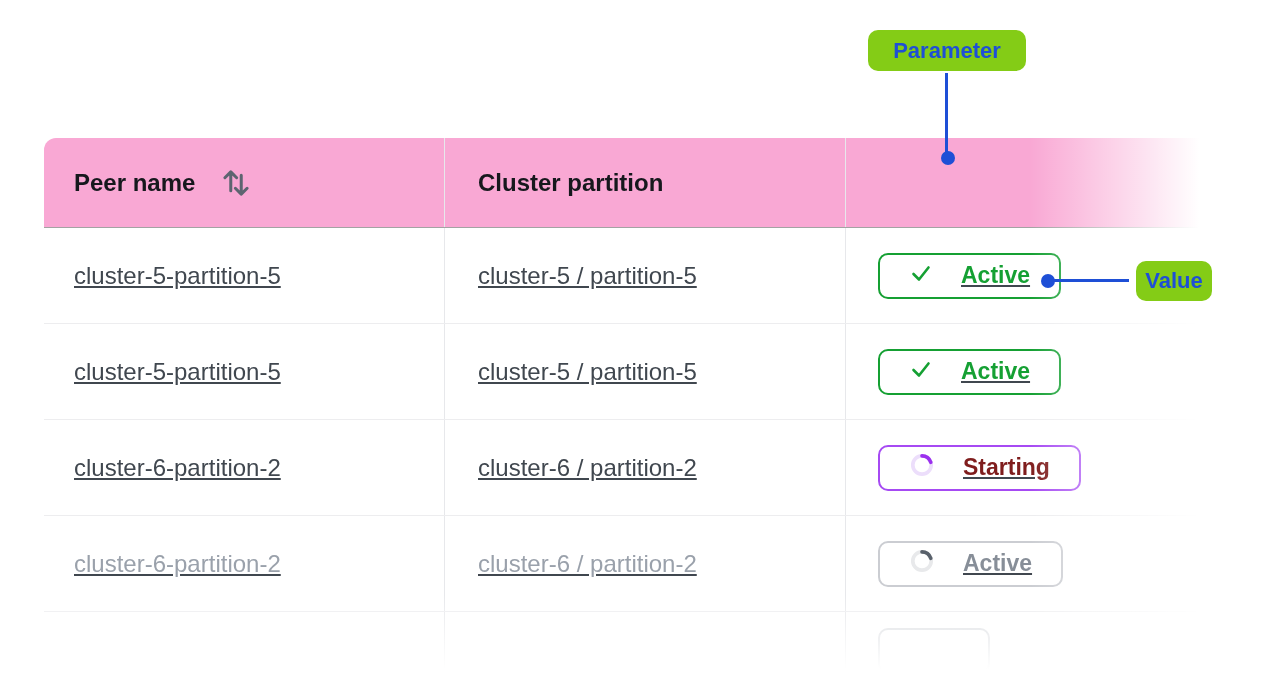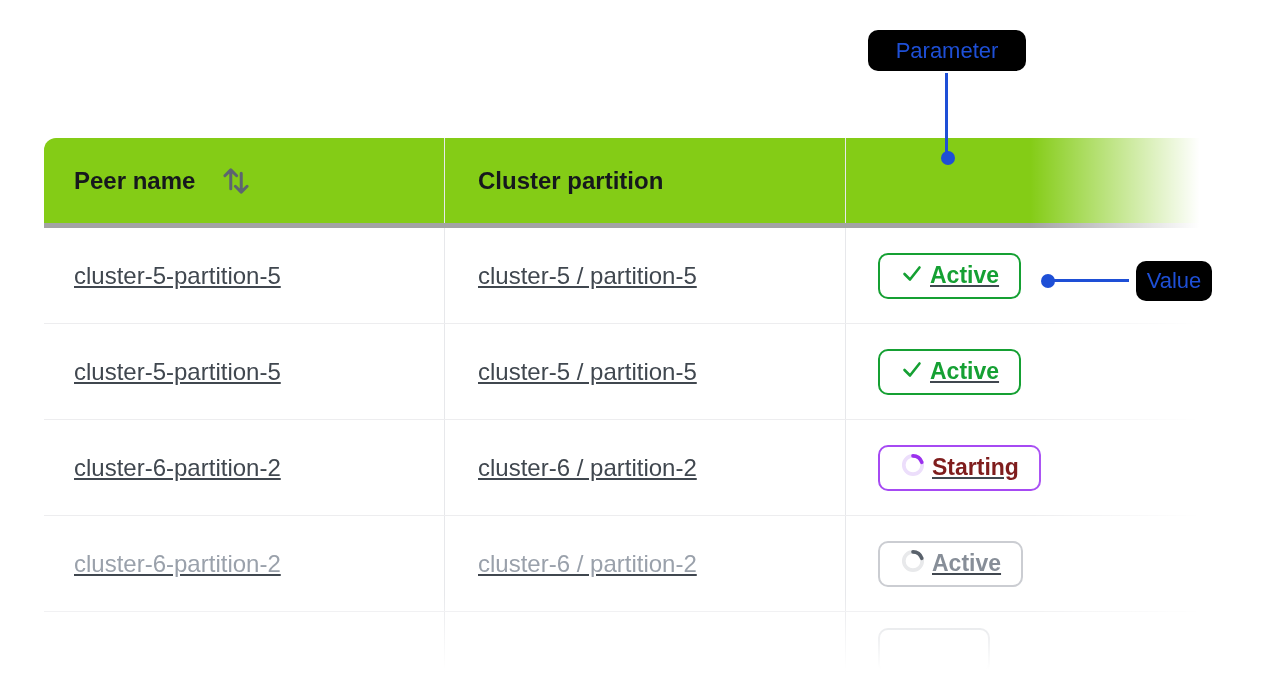--- a/index.html
+++ b/index.html
@@ -17,23 +17,23 @@
     position: absolute;
     left: 44px; top: 138px;
     width: 1166px; height: 550px;
     z-index: 1;
     display: flex;
     flex-direction: column;
   }
   .thead {
     display: flex;
     height: 90px;
-    background: #84cc16;
+    background: #f9a8d4;
     border-radius: 12px 12px 0 0;
-    border-bottom: 5px solid #a3a3a3;
+    border-bottom: 1px solid #a3a3a3;
     flex: none;
   }
   .th {
     display: flex;
     align-items: center;
     font-size: 24px;
     font-weight: 700;
     color: #16181d;
   }
   .tr {
@@ -57,23 +57,23 @@
   .col-status    { flex: 1; padding-left: 32px; }
   .tr.muted .td { color: #9aa1ab; }
 
   .sort-icon { margin-left: 24px; display: inline-flex; }
   .status-sort { margin-left: 50px; display: inline-flex; }
 
   
   .badge {
     display: inline-flex;
     align-items: center;
-    gap: 6px;
+    gap: 28px;
     height: 46px;
-    padding: 0 20px;
+    padding: 0 29px;
     border: 2px solid;
     border-radius: 10px;
     background: #ffffff;
     font-size: 23px;
     font-weight: 600;
     white-space: nowrap;
   }
   .badge.active   { border-color: #15a033; color: #15a033; }
   .badge.starting { border-color: #a64af3; color: #7f1d1d; }
   .badge.pending  { border-color: #cbcdd2; color: #878e98; }
@@ -96,25 +96,25 @@
     z-index: 6;
     pointer-events: none;
   }
 
   
   .annot { position: absolute; z-index: 10; }
   .chip {
     display: flex;
     align-items: center;
     justify-content: center;
-    background: #000000;
+    background: #84cc16;
     color: #1e4fd6;
     border-radius: 10px;
     font-size: 22px;
-    font-weight: 400;
+    font-weight: 700;
   }
   .chip-parameter { left: 868px; top: 30px; width: 158px; height: 41px; }
   .chip-value     { left: 1136px; top: 261px; width: 76px; height: 40px; }
   .connector-v { left: 945px; top: 73px; width: 3px; height: 79px; background: #1e4fd6; }
   .connector-h { left: 1053px; top: 279px; width: 76px; height: 3px; background: #1e4fd6; }
   .dot { width: 14px; height: 14px; border-radius: 50%; background: #1e4fd6; }
   .dot-parameter { left: 941px; top: 151px; }
   .dot-value     { left: 1041px; top: 274px; }
 </style>
 </head>

